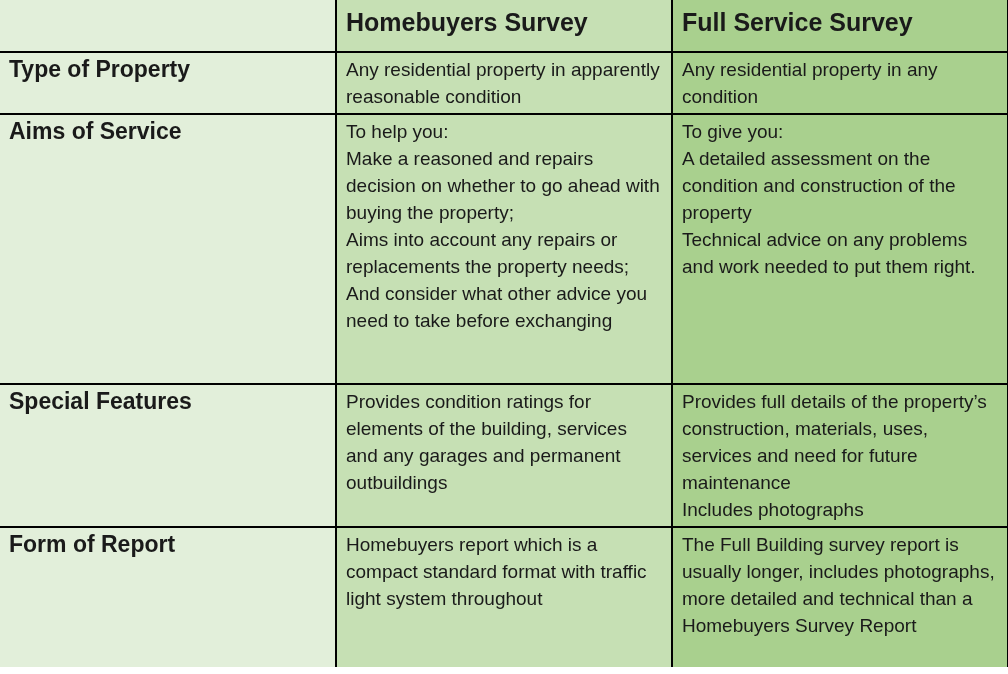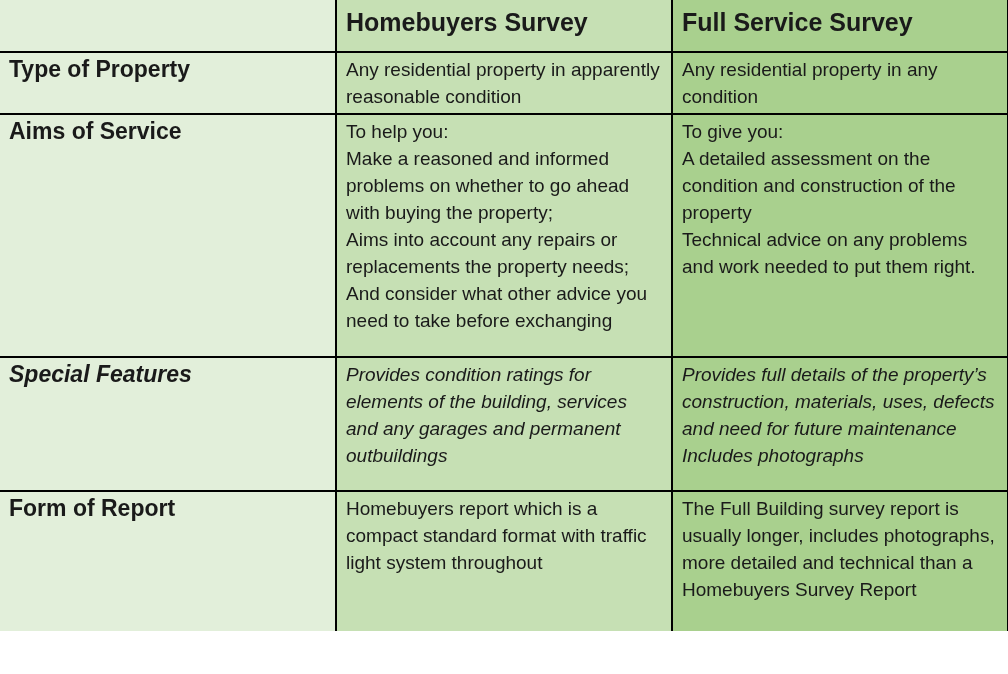--- a/index.html
+++ b/index.html
@@ -56,22 +56,22 @@
   }
   .para { margin: 0; }
 
   .col1 { background: var(--c1-bg); }
   .col2 { background: var(--c2-bg); }
   .col3 { background: var(--c3-bg); }
 
   tr.header-row    { height: 52px; }
   tbody tr.row-0   { height: 54px; }
   tbody tr.row-1   { height: 55px; }
-  tbody tr.row-2   { height: 243px; }
-  tbody tr.row-3   { height: 134px; font-style: italic; }
+  tbody tr.row-2   { height: 270px; }
+  tbody tr.row-3   { height: 134px; }
   tbody tr.row-4   { height: 140px; }
 </style>
 </head>
 <body>
 
 <table class="survey">
   <colgroup>
     <col class="col">
       <col class="col">
       <col class="col">
@@ -90,37 +90,37 @@
           <div class="para">Any residential property in apparently reasonable condition</div>
         </td>
     <td class="col3 body-cell">
           <div class="para">Any residential property in any condition</div>
         </td>
   </tr>
       <tr class="row-2">
     <td class="col1 label-cell">Aims of Service</td>
     <td class="col2 body-cell">
           <div class="para">To help you:</div>
-          <div class="para">Make a reasoned and informed problems on whether to go ahead with buying the property;</div>
+          <div class="para">Make a reasoned and repairs decision on whether to go ahead with buying the property;</div>
           <div class="para">Aims into account any repairs or replacements the property needs;</div>
           <div class="para">And consider what other advice you need to take before exchanging</div>
         </td>
     <td class="col3 body-cell">
           <div class="para">To give you:</div>
           <div class="para">A detailed assessment on the condition and construction of the property</div>
           <div class="para">Technical advice on any problems and work needed to put them right.</div>
         </td>
   </tr>
       <tr class="row-3">
     <td class="col1 label-cell">Special Features</td>
     <td class="col2 body-cell">
           <div class="para">Provides condition ratings for elements of the building, services and any garages and permanent outbuildings</div>
         </td>
     <td class="col3 body-cell">
-          <div class="para">Provides full details of the property’s construction, materials, uses, defects and need for future maintenance</div>
+          <div class="para">Provides full details of the property’s construction, materials, uses, services and need for future maintenance</div>
           <div class="para">Includes photographs</div>
         </td>
   </tr>
       <tr class="row-4">
     <td class="col1 label-cell">Form of Report</td>
     <td class="col2 body-cell">
           <div class="para">Homebuyers report which is a compact standard format with traffic light system throughout</div>
         </td>
     <td class="col3 body-cell">
           <div class="para">The Full Building survey report is usually longer, includes photographs, more detailed and technical than a Homebuyers Survey Report</div>

